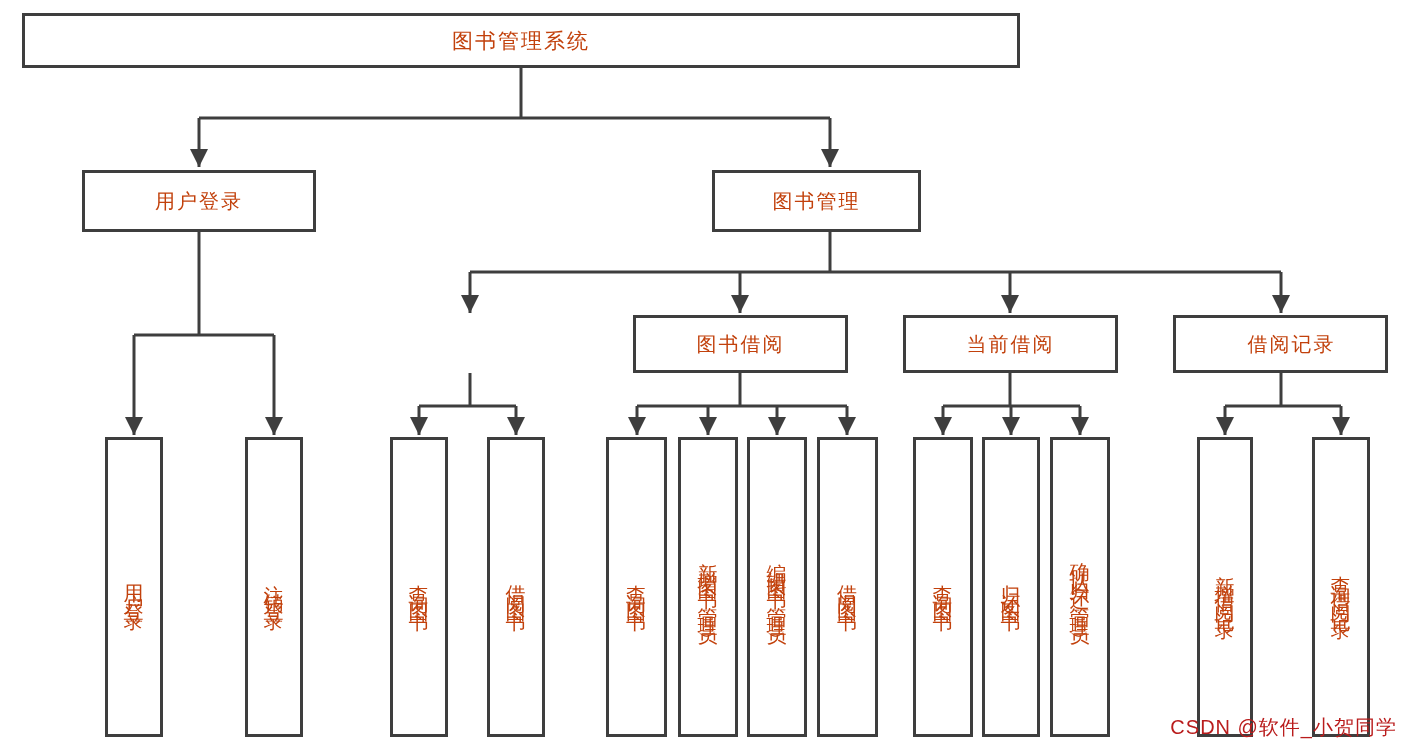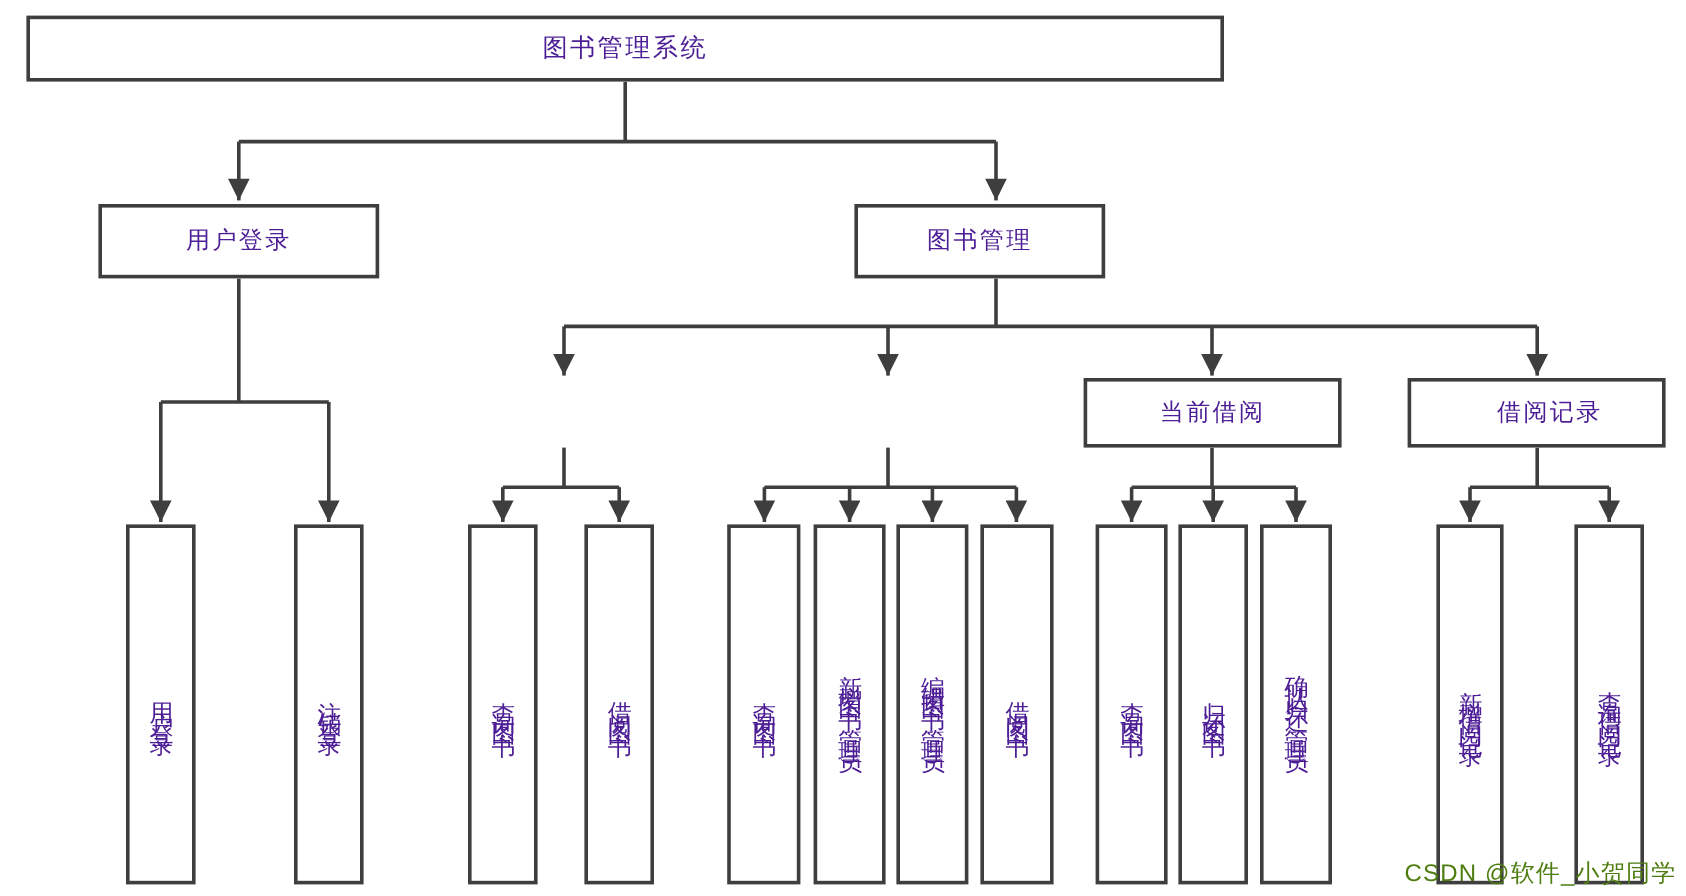--- a/index.html
+++ b/index.html
@@ -23,21 +23,21 @@
     pointer-events: none;
   }
   .node {
     position: absolute;
     box-sizing: border-box;
     border: 3px solid #3e3e3e;
     background: #ffffff;
     display: flex;
     align-items: center;
     justify-content: center;
-    color: #4c1d95;
+    color: #c2410c;
     font-size: 20px;
     letter-spacing: 2px;
     text-align: left;
     line-height: 1;
   }
   .node.title { font-size: 21px; }
   
   .vnode span {
     writing-mode: vertical-rl;
     text-orientation: mixed;
@@ -70,21 +70,21 @@
   .l9  { left: 913px;  width: 60px; }
   .l10 { left: 982px;  width: 58px; }
   .l11 { left: 1050px; width: 60px; }
   .l12 { left: 1197px; width: 56px; }
   .l13 { left: 1312px; width: 58px; }
 
   .watermark {
     position: absolute;
     right: 8px;
     bottom: 6px;
-    color: #4d7c0f;
+    color: #b91c1c;
     font-size: 20px;
     letter-spacing: 1px;
     white-space: nowrap;
   }
 </style>
 </head>
 <body>
 
 <div id="stage">
 
@@ -142,20 +142,23 @@
     <span>图书管理系统</span>
   </div>
 
   <div class="node n-login hnode">
     <span>用户登录</span>
   </div>
   <div class="node n-mgmt hnode">
     <span>图书管理</span>
   </div>
 
+  <div class="node n-bb hnode">
+    <span>图书借阅</span>
+  </div>
   <div class="node n-cb hnode">
     <span>当前借阅</span>
   </div>
   <div class="node n-br hnode">
     <span>借阅记录</span>
   </div>
 
   <div class="node vnode leaf l1">
     <span>用户登录</span>
   </div>

